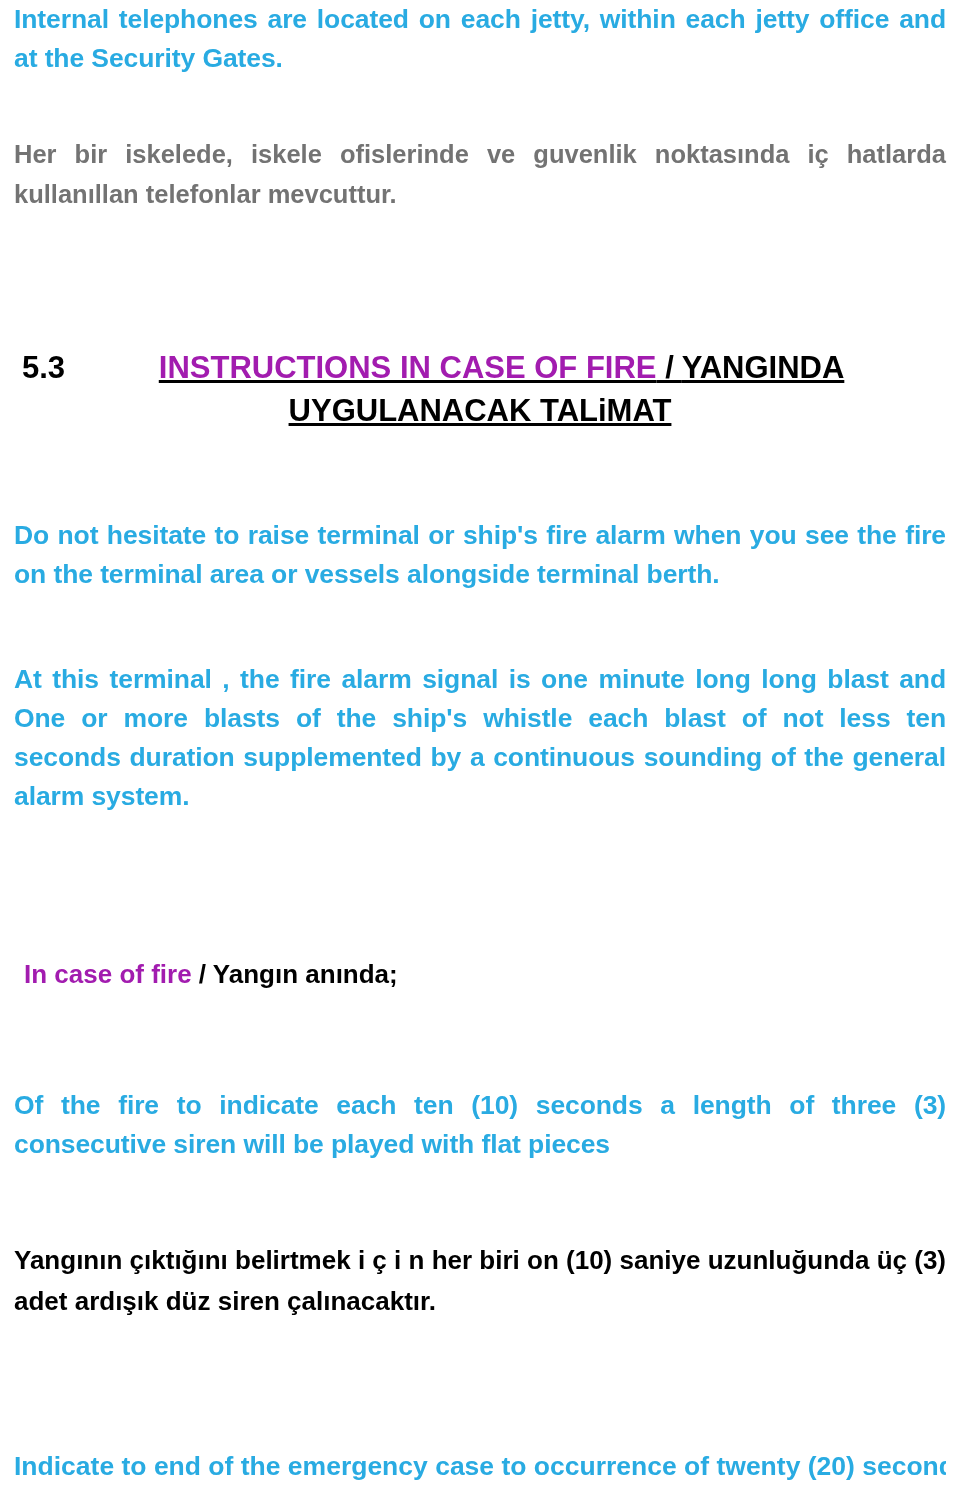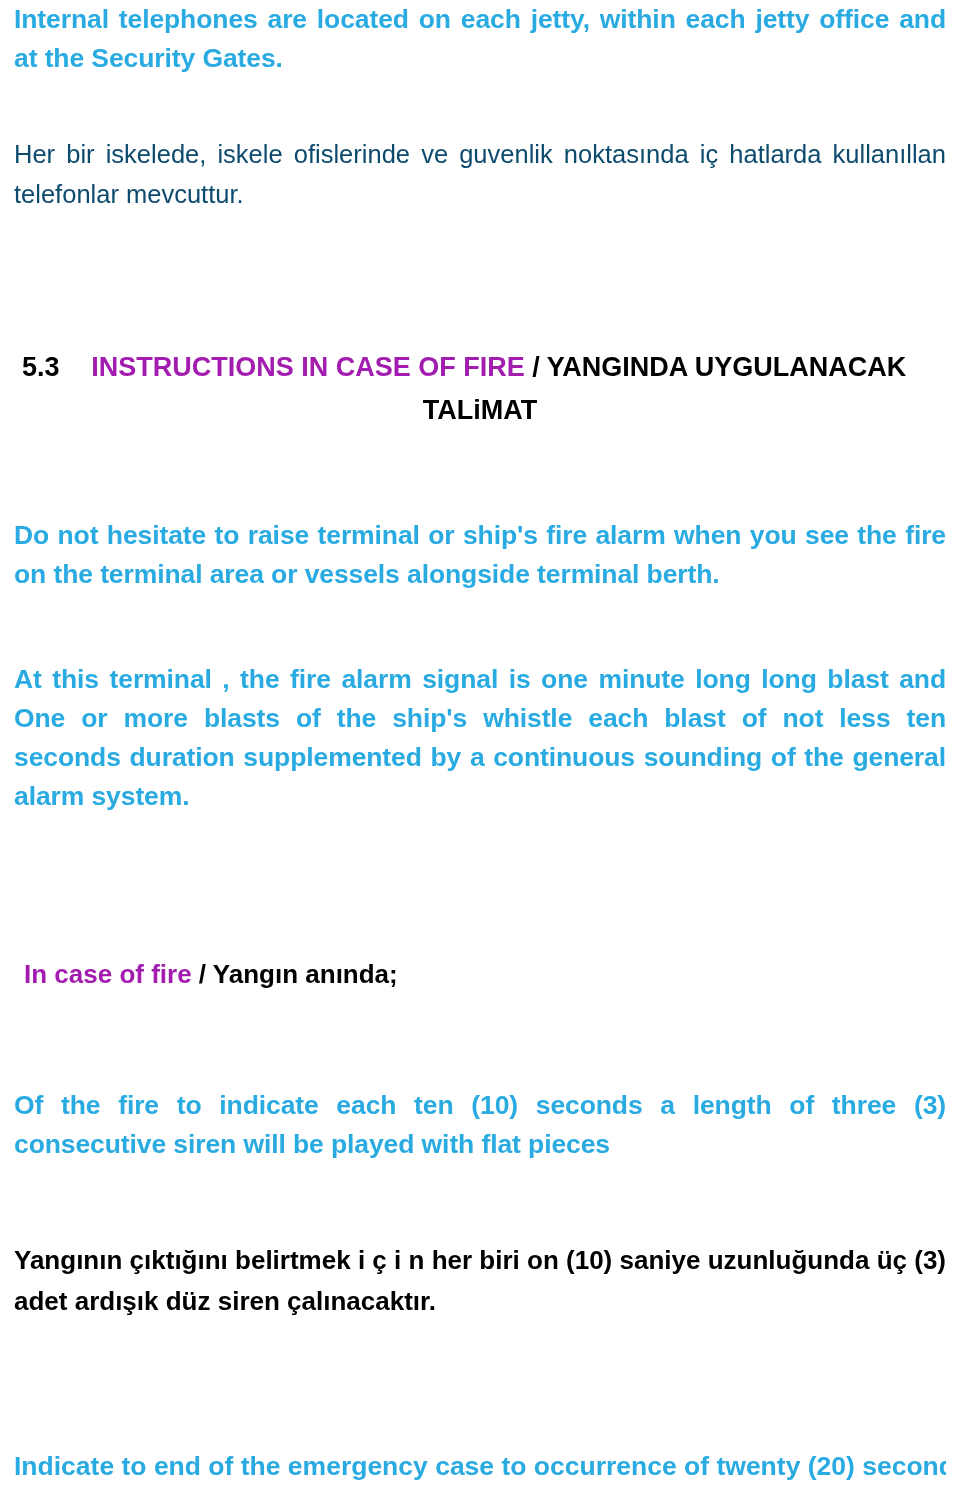--- a/index.html
+++ b/index.html
@@ -38,24 +38,24 @@
 
   .para-en-bold {
     font-weight: bold;
     font-size: 26.5px;
     line-height: 39px;
     letter-spacing: -0.1px;
     color: #29ABE2;
   }
 
   .para-tr-reg {
-    font-weight: normal;
+    font-weight: bold;
     font-size: 25.5px;
     line-height: 40px;
-    color: #0c4a6e;
+    color: #737373;
   }
 
   .para-tr-bold {
     font-weight: bold;
     font-size: 26px;
     line-height: 40px;
     color: #000000;
     text-align: left;
   }
 
@@ -63,25 +63,26 @@
     font-weight: bold;
     font-size: 26px;
     line-height: 41px;
     color: #000000;
     text-align: justify;
   }
 
   
   .heading {
     font-weight: bold;
-    font-size: 27px;
+    font-size: 31px;
     line-height: 43px;
     text-align: center;
     margin: 0;
     padding: 0 8px;
+    text-decoration: underline;
   }
   .heading .num {
     float: left;
     color: #000000;
   }
 
   
   .sp-6   { height: 6px; }
   .sp-16  { height: 16px; }
   .sp-30  { height: 30px; }

